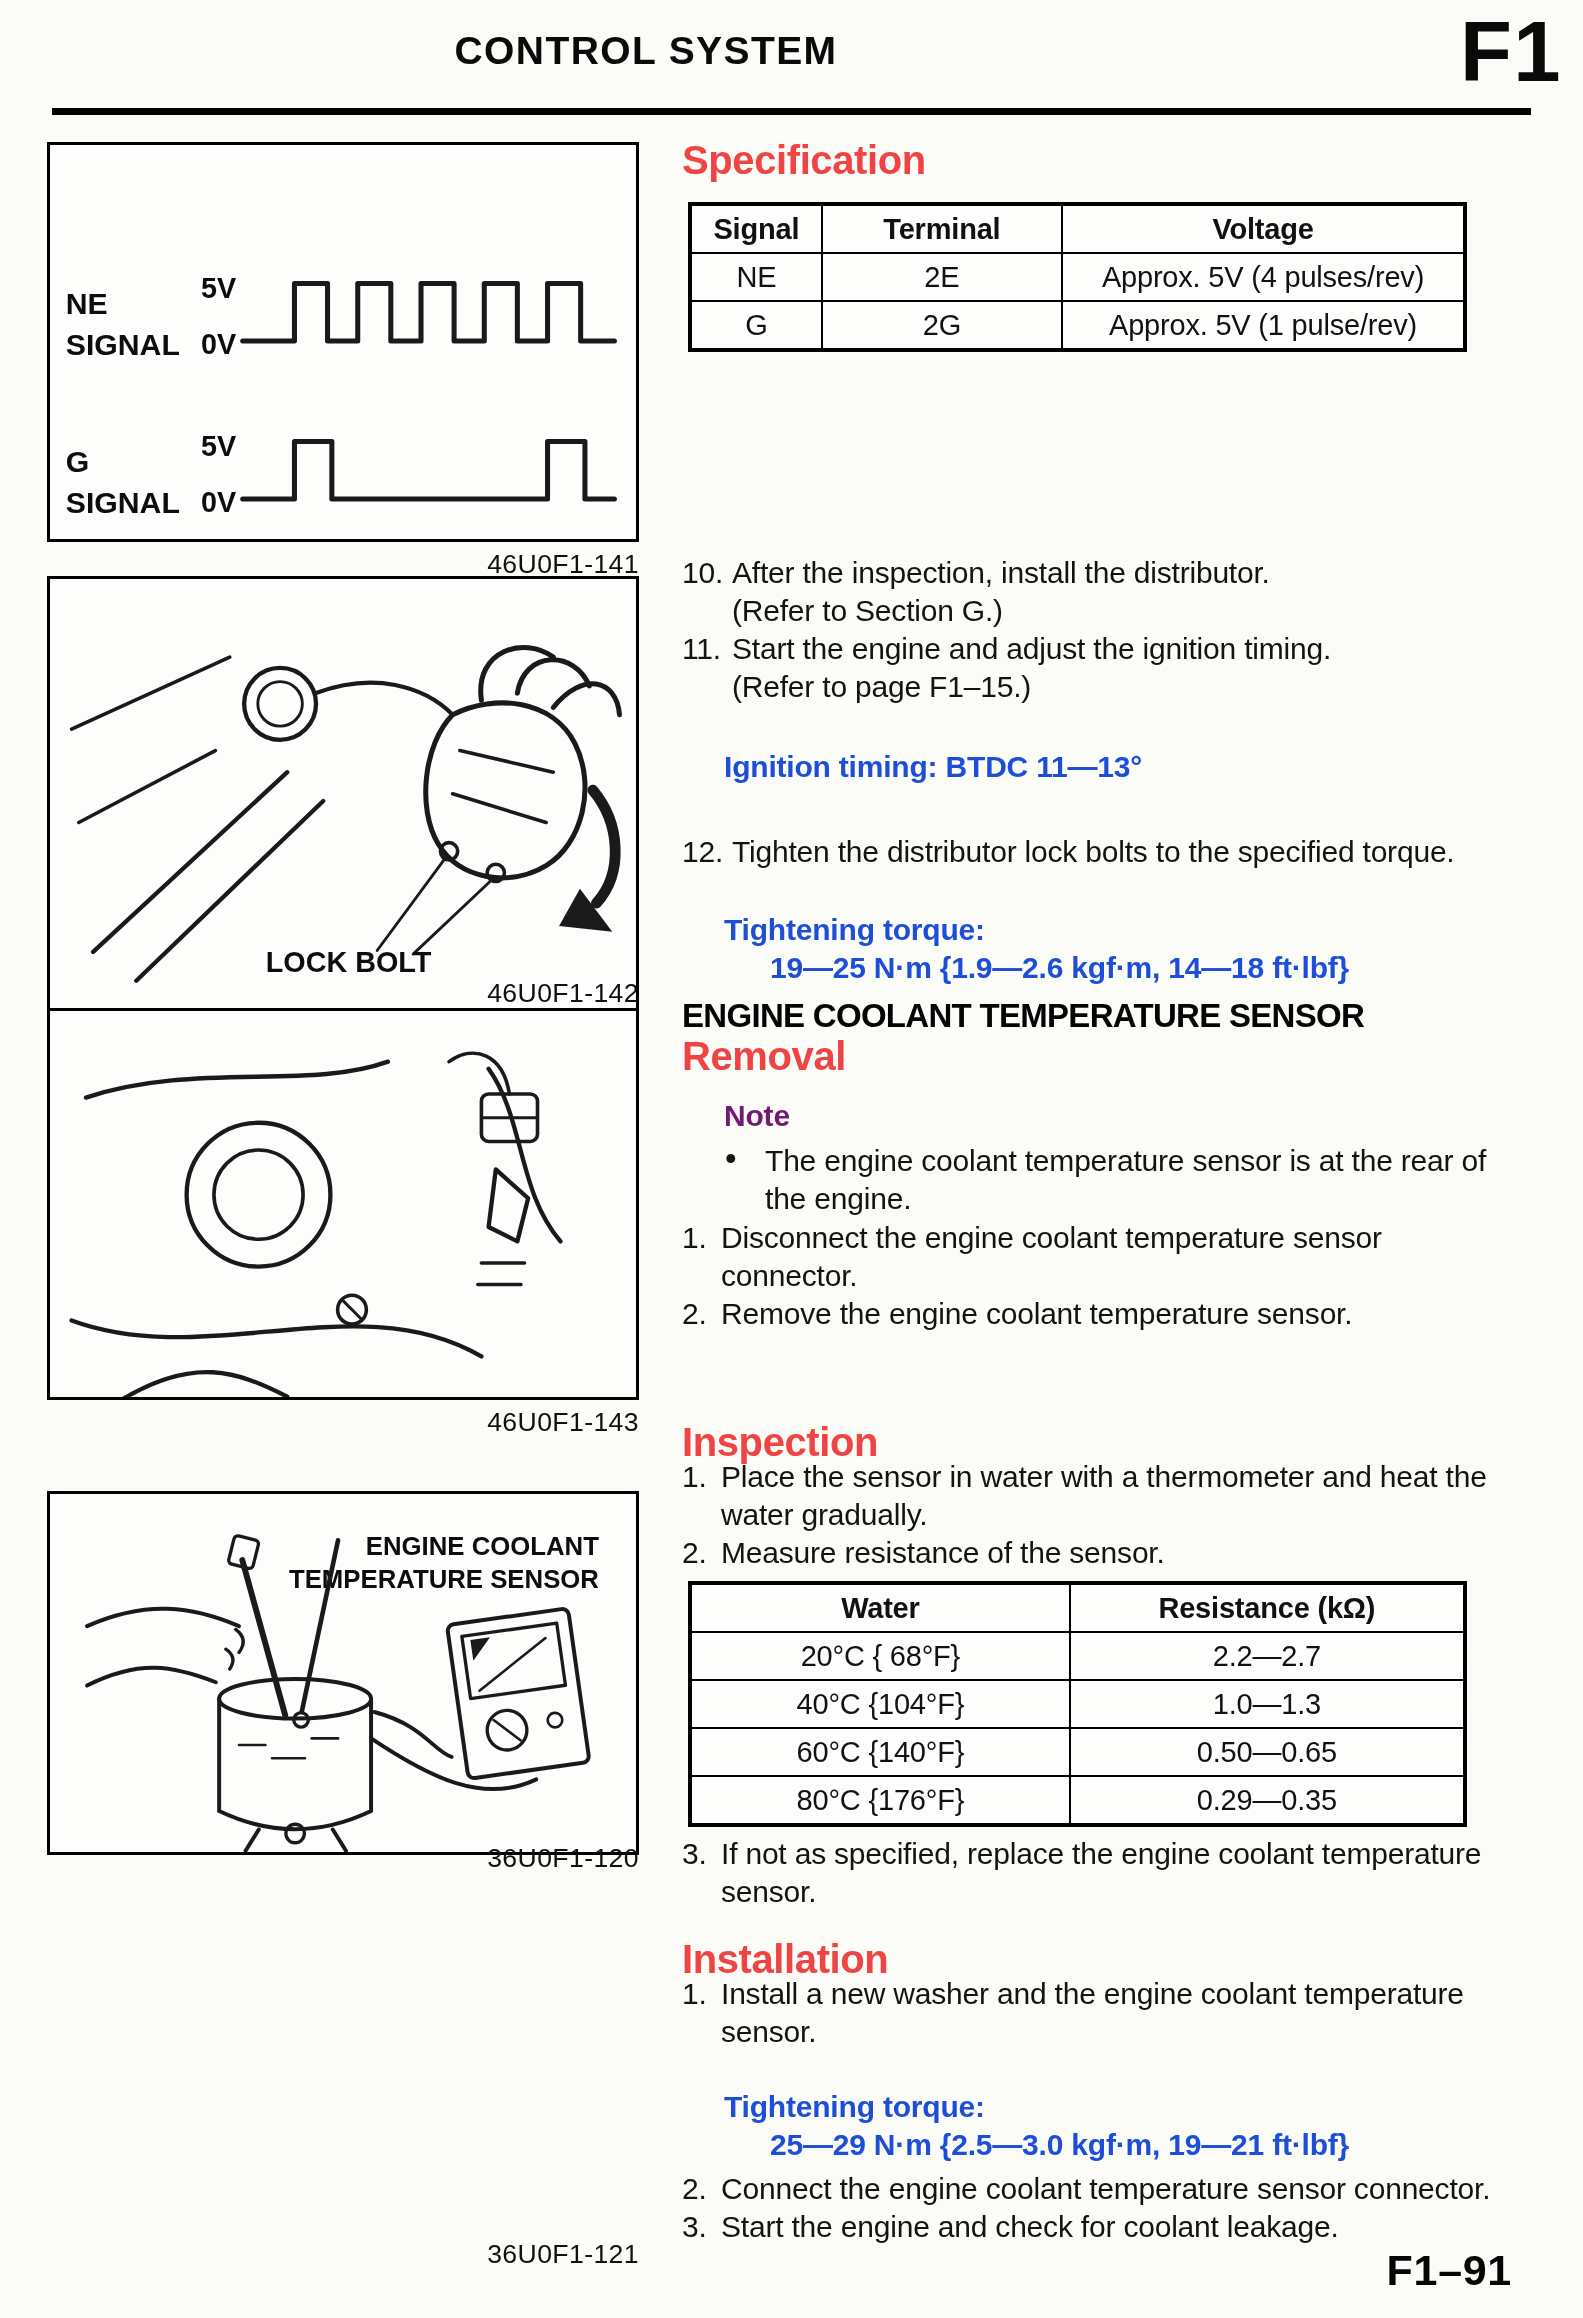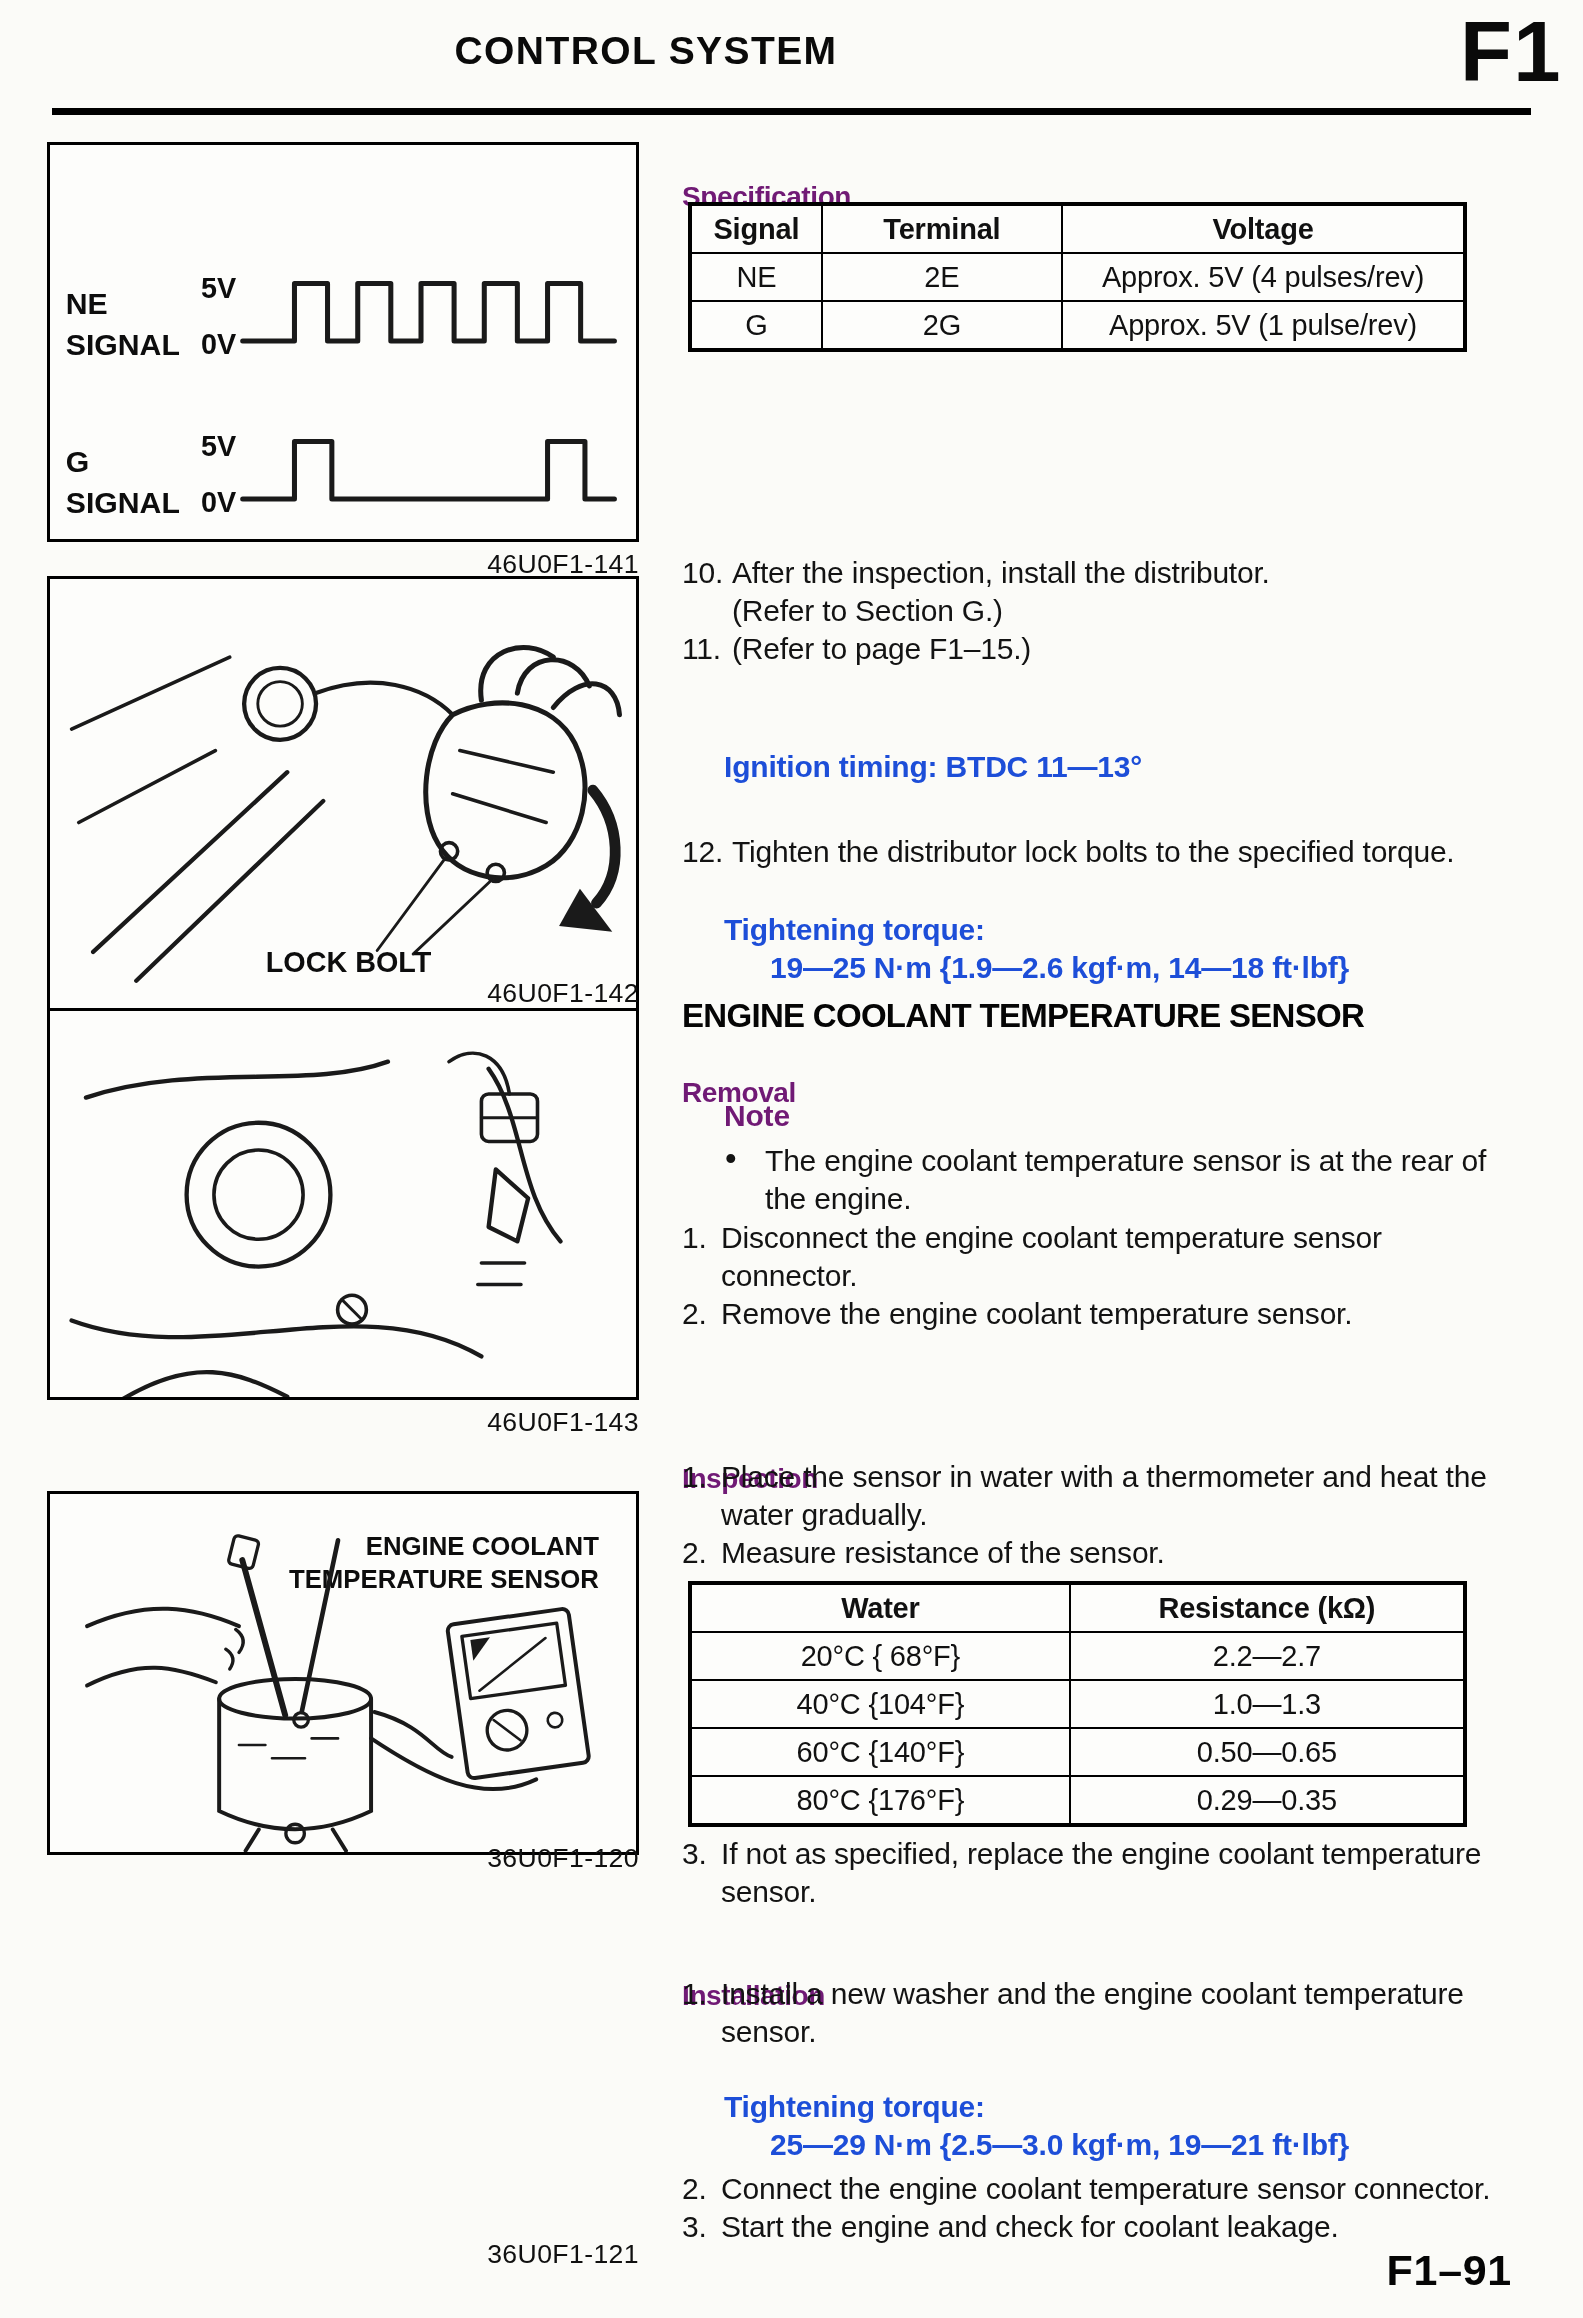--- a/index.html
+++ b/index.html
@@ -27,21 +27,21 @@
   .figure-box svg{display:block;width:100%;height:100%;}
   .fig-caption{
     left:47px; width:592px; text-align:right;
     font-size:26.6px; color:#101010; letter-spacing:0.4px;
   }
   .sketch{stroke:#1a1a1a;fill:none;stroke-linecap:round;stroke-linejoin:round;}
   .sketch-fill{fill:#1a1a1a;stroke:none;}
   .figtext{fill:#0d0d0d;font-family:"Liberation Sans",sans-serif;font-weight:bold;}
   
   .rcol{left:682px;width:819px;}
-  .h-bold{font-size:28px;font-weight:bold;color:#701a75;letter-spacing:-0.4px;margin-top:43px;}
+  .h-bold{font-size:40px;font-weight:bold;color:#ef4444;letter-spacing:-0.4px;}
   .h-section{font-size:33px;font-weight:bold;color:#050505;letter-spacing:-0.7px;}
   .step{position:absolute;left:682px;width:819px;font-size:30px;line-height:38px;letter-spacing:-0.2px;color:#131313;}
   .step .num{position:absolute;left:0;top:0;}
   .step.w2 .txt,.step.w2 .sub{padding-left:50px;}
   .step.w1 .txt,.step.w1 .sub{padding-left:39px;}
   .specline{position:absolute;left:682px;width:819px;font-size:30px;line-height:38px;
     font-weight:bold;color:#1d4ed8;letter-spacing:-0.2px;}
   .specline .lbl{padding-left:42px;}
   .specline .val{padding-left:88px;}
   .noteblock{position:absolute;left:682px;width:819px;font-size:30px;line-height:38px;letter-spacing:-0.2px;color:#131313;}
@@ -188,20 +188,21 @@
     </table>
 
   <div class="step w2" style="top:554px;">
     <span class="num">10.</span>
     <div class="txt">After the inspection, install the distributor.</div>
     <div class="sub">(Refer to Section G.)</div>
   </div>
 
   <div class="step w2" style="top:630px;">
     <span class="num">11.</span>
+    <div class="txt">Start the engine and adjust the ignition timing.</div>
     <div class="sub">(Refer to page F1–15.)</div>
   </div>
 
   <div class="specline" style="top:748px;">
     <div class="lbl">Ignition timing: BTDC 11—13°</div>
   </div>
 
   <div class="step w2" style="top:833px;">
     <span class="num">12.</span>
     <div class="txt">Tighten the distributor lock bolts to the specified torque.</div>

